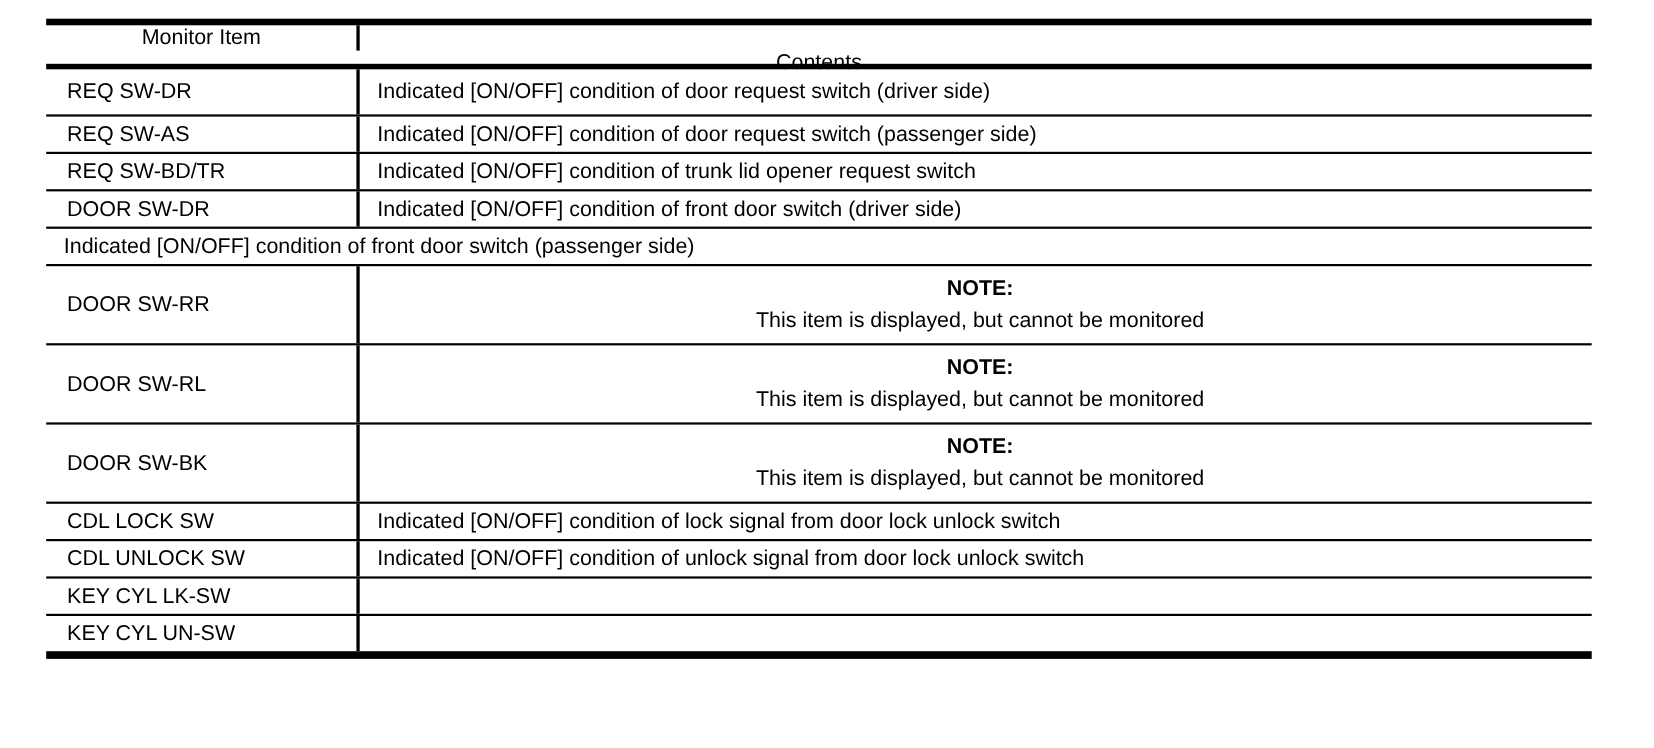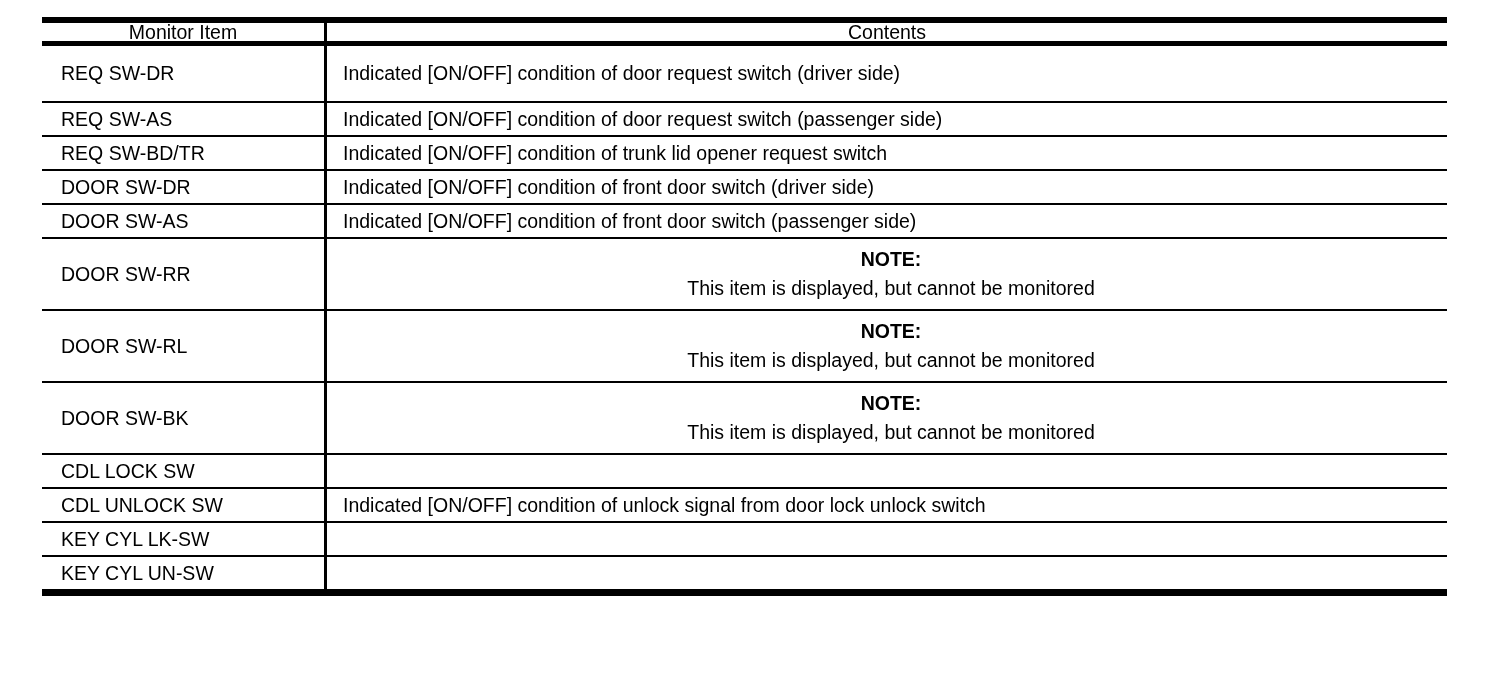--- a/index.html
+++ b/index.html
@@ -13,36 +13,37 @@
   .doc-table {
     position: absolute;
     left: 42px; top: 17px;
     width: 1405px;
     border-top: 6px solid #000;
     border-bottom: 7px solid #000;
     background: #fff;
   }
   .header-row {
     display: flex;
-    height: 23px;
+    height: 40px;
     border-bottom: 5px solid #000;
+    flex-direction: column;
   }
   .header-cell {
     display: flex;
     align-items: center;
     justify-content: center;
     font-size: 19.5px;
   }
   .header-cell.item {
     width: 285px;
     border-right: 3px solid #000;
   }
   .header-cell.contents { flex: 1; }
   .tbody .row { display: flex; height: 34px; border-top: 2px solid #000; }
-  .tbody .row:first-child { border-top: none; height: 55px; }
+  .tbody .row:first-child { border-top: none; height: 41px; }
   .tbody .row.tall { height: 72px; }
   .cell {
     font-size: 19.5px;
     display: flex;
     align-items: center;
   }
   .cell.item {
     width: 285px;
     border-right: 3px solid #000;
     padding-left: 19px;
@@ -86,21 +87,20 @@
       <div class="cell item">REQ SW-BD/TR</div>
       <div class="cell content">Indicated [ON/OFF] condition of trunk lid opener request switch</div>
     </div>
 
     <div class="row">
       <div class="cell item">DOOR SW-DR</div>
       <div class="cell content">Indicated [ON/OFF] condition of front door switch (driver side)</div>
     </div>
 
     <div class="row">
-      <div class="cell item">DOOR SW-AS</div>
       <div class="cell content">Indicated [ON/OFF] condition of front door switch (passenger side)</div>
     </div>
 
     <div class="row tall">
       <div class="cell item">DOOR SW-RR</div>
       <div class="cell content note">
         <div class="note-label">NOTE:</div>
         <div>This item is displayed, but cannot be monitored</div>
       </div>
     </div>
@@ -116,20 +116,21 @@
     <div class="row tall">
       <div class="cell item">DOOR SW-BK</div>
       <div class="cell content note">
         <div class="note-label">NOTE:</div>
         <div>This item is displayed, but cannot be monitored</div>
       </div>
     </div>
 
     <div class="row">
       <div class="cell item">CDL LOCK SW</div>
+      <div class="cell content">Indicated [ON/OFF] condition of lock signal from door lock unlock switch</div>
     </div>
 
     <div class="row">
       <div class="cell item">CDL UNLOCK SW</div>
       <div class="cell content">Indicated [ON/OFF] condition of unlock signal from door lock unlock switch</div>
     </div>
 
     <div class="row">
       <div class="cell item">KEY CYL LK-SW</div>
     </div>

